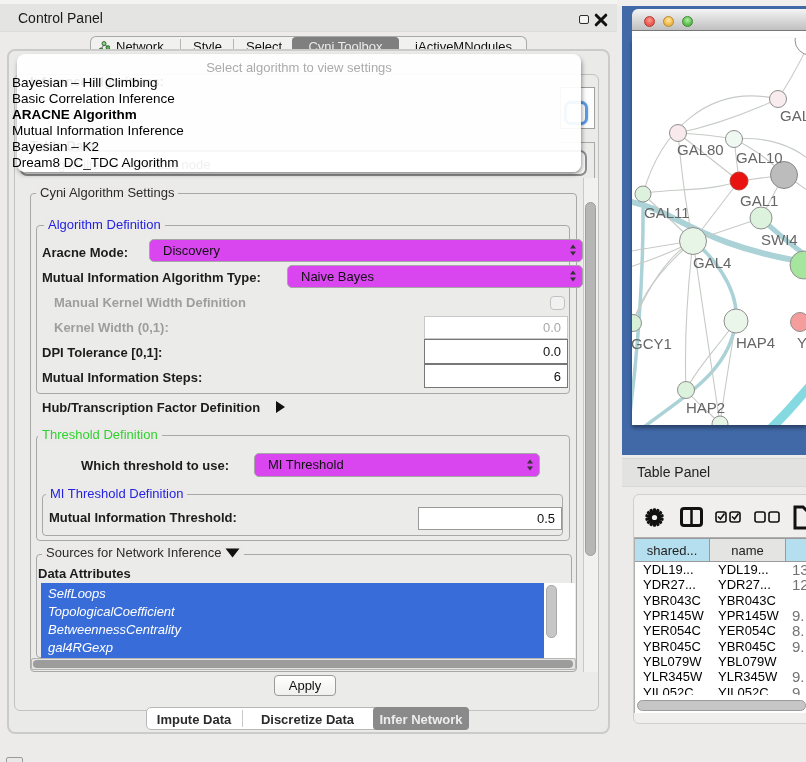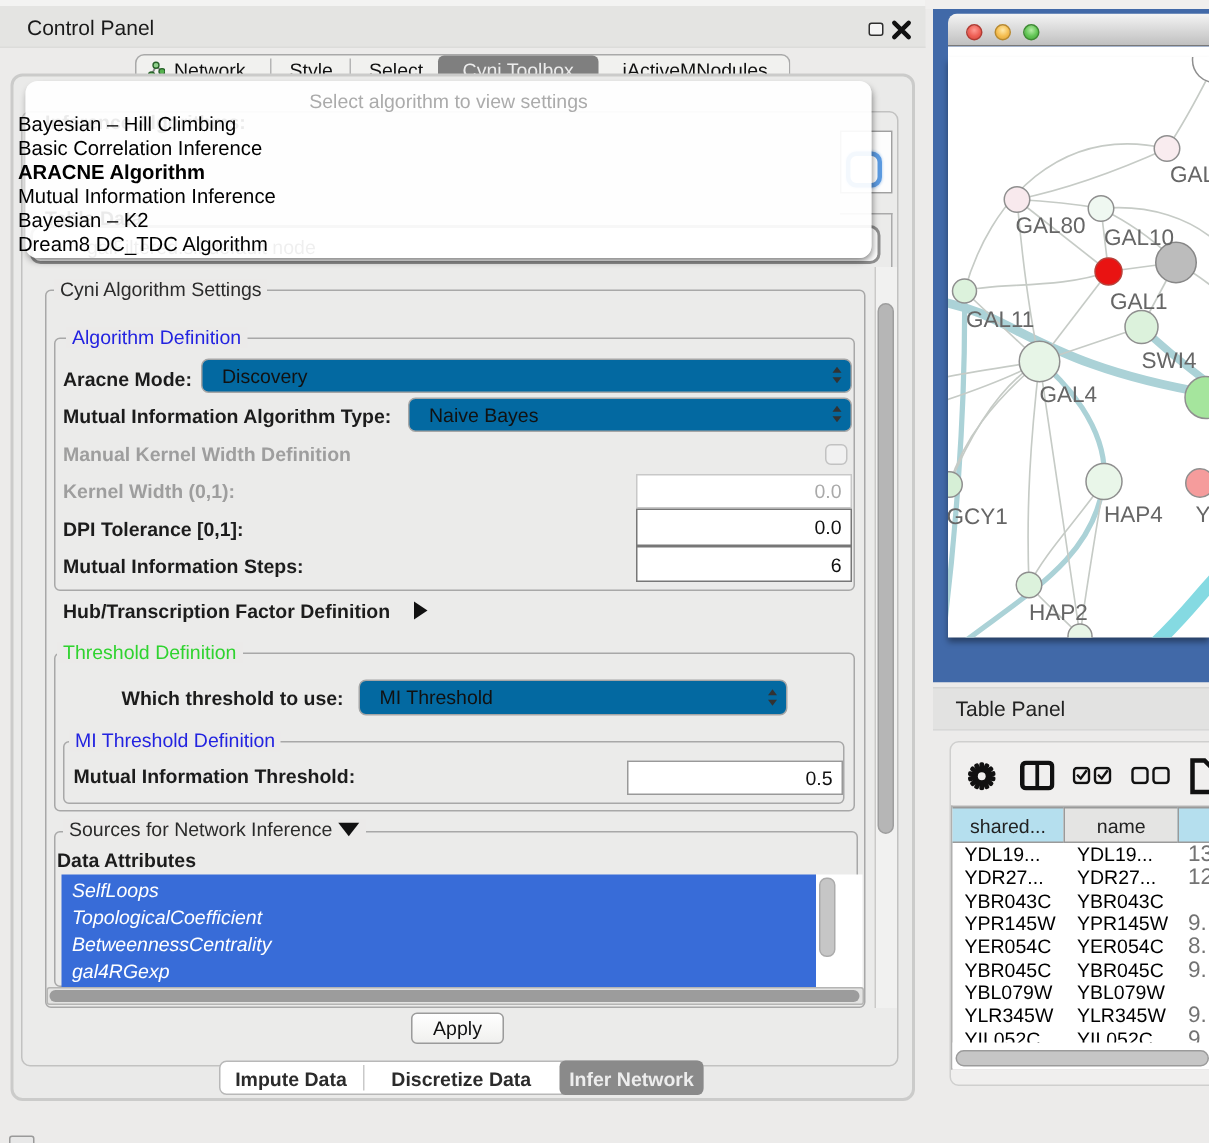--- a/index.html
+++ b/index.html
@@ -1,22 +1,22 @@
 <!DOCTYPE html>
 <html><head>
 <meta charset="utf-8">
 <style>
 * { margin:0; padding:0; box-sizing:border-box; }
 html,body { width:806px; height:762px; overflow:hidden; }
 body { font-family:"Liberation Sans", sans-serif; background:#ecebea; }
 #root { position:absolute; top:0; left:0; width:724px; height:762px; background:#ecebea; }
 .abs { position:absolute; }
 .lbl { position:absolute; font-size:13px; font-weight:bold; color:#1c1c1c; white-space:nowrap; }
-.glbl { position:absolute; font-size:13px; font-weight:bold; color:#9e9e9e; white-space:nowrap; }
-.combo { position:absolute; background:#0369a1; border:1px solid #a6a6a6; border-radius:5px; font-size:13px; color:#111; }
+.glbl { position:absolute; font-size:13px; font-weight:bold; color:#9e9e9e; white-space:nowrap;margin-left:12px; }
+.combo { position:absolute; background:#d946ef; border:1px solid #a6a6a6; border-radius:5px; font-size:13px; color:#111;margin-left:15px; }
 .combo .ct { position:absolute; left:13px; top:3px; }
 .combo .stp { position:absolute; right:5px; top:3px; }
 .field { position:absolute; background:#fff; font-size:13px; text-align:right; }
 .grp { position:absolute; border:1px solid #a8a8a8; border-radius:4px; }
 .grplabel { position:absolute; background:#ebeae9; padding:0 4px; font-size:13px; white-space:nowrap; line-height:14px; }
 </style>
 </head>
 <body>
 <div id="root">
 

